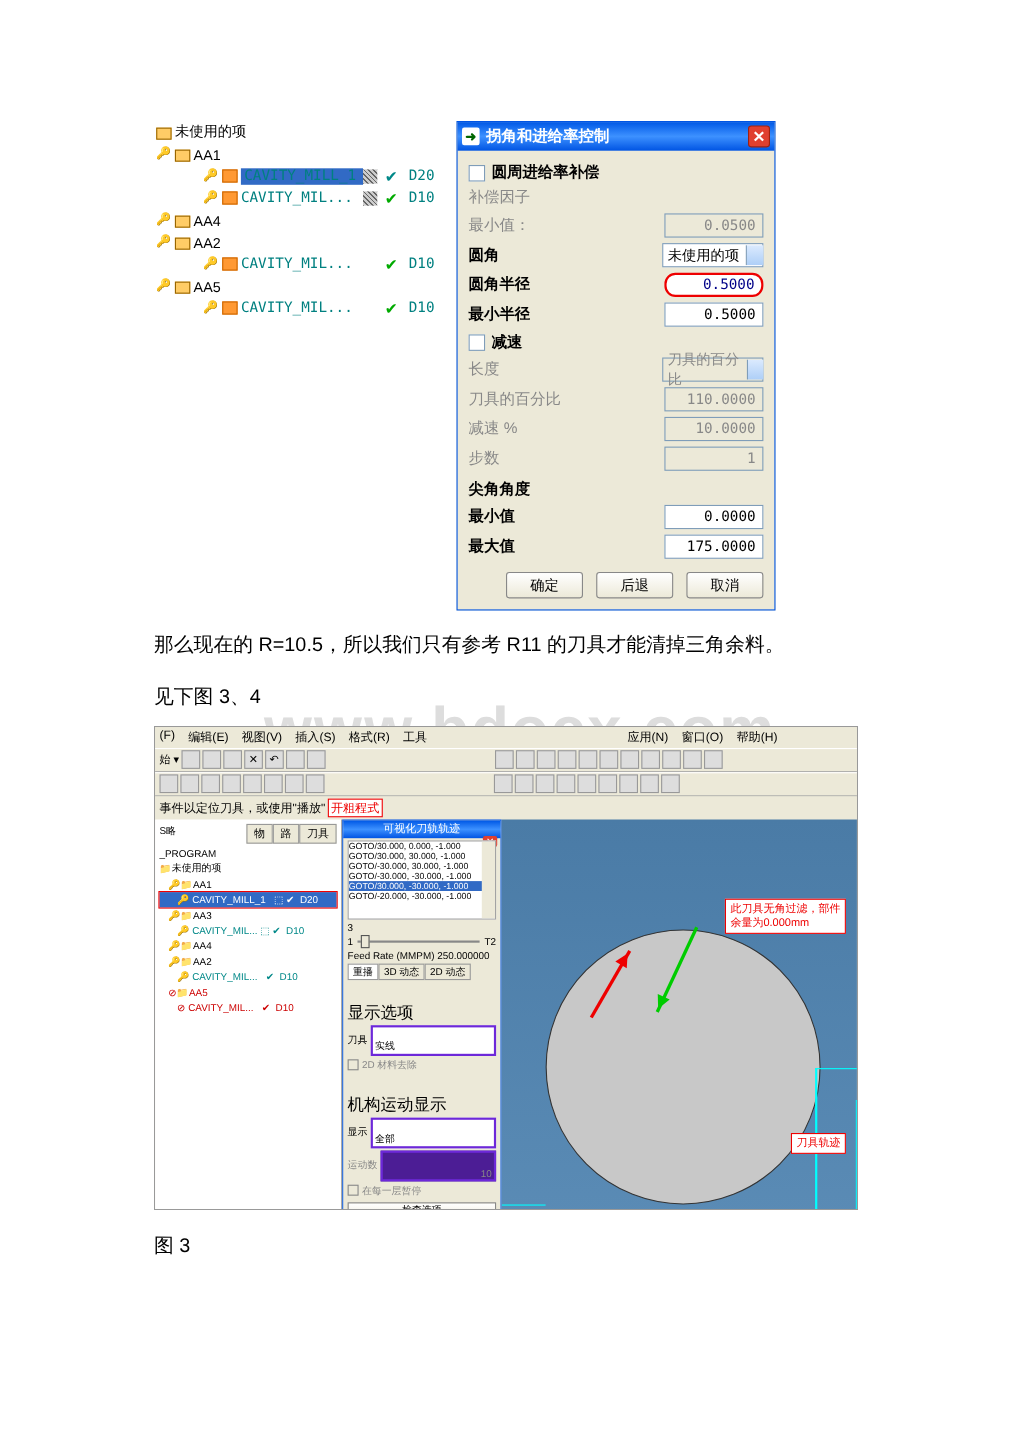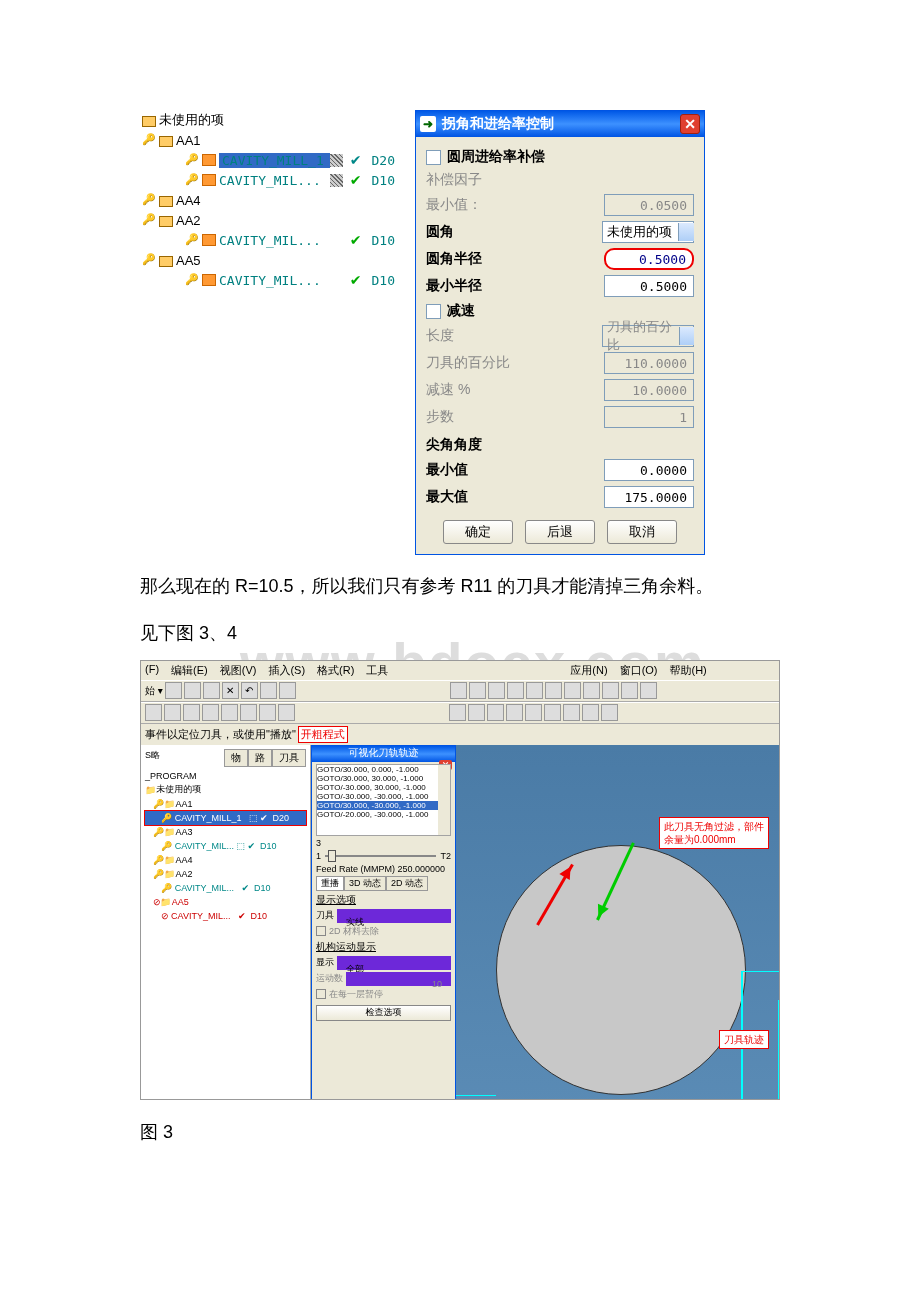--- a/index.html
+++ b/index.html
@@ -36,21 +36,21 @@
     .dlg-label.disabled { color: #888; }
     .dlg-row.bold .dlg-label { font-weight: bold; }
     .dlg-input { width: 90px; height: 22px; border: 1px solid #7f9db9; background: #fff; text-align: right; padding-right: 6px; font-size: 13px; font-family: monospace; }
     .dlg-input.disabled { background: #ece9d8; color: #888; }
     .dlg-input.highlighted { border: 2px solid #e00; border-radius: 10px; color: #008; }
     .dlg-select { width: 92px; height: 22px; border: 1px solid #7f9db9; background: #fff; padding-left: 4px; font-size: 13px; display: flex; align-items: center; }
     .dlg-select.disabled { background: #ece9d8; color: #888; }
     .dlg-select::after { content: ""; width: 15px; height: 18px; background: linear-gradient(#dbeafe, #aecff7); border-left: 1px solid #7f9db9; margin-left: auto; margin-right: -1px; }
     .dlg-checkbox { width: 15px; height: 15px; border: 1px solid #7f9db9; background: #fff; margin-right: 6px; }
     .dlg-section { font-weight: bold; margin-top: 8px; margin-bottom: 4px; font-size: 14px; }
-    .dlg-buttons { display: flex; justify-content: center; gap: 12px; margin-top: 12px; }
+    .dlg-buttons { display: flex; justify-content: flex-end; gap: 12px; margin-top: 12px; }
     .dlg-btn { width: 70px; height: 24px; background: linear-gradient(#fff, #ece9d8); border: 1px solid #888; border-radius: 3px; font-size: 13px; }
     
     
     .para { margin-top: 15px; font-size: 18px; line-height: 1.8; }
     .watermark { position: absolute; font-size: 56px; color: #ddd; font-weight: bold; letter-spacing: 2px; pointer-events: none; z-index: -1; margin-top: -20px; margin-left: 100px; }
     
     
     .bottom-shot { margin-top: 10px; border: 1px solid #999; position: relative; height: 440px; background: #ece9d8; overflow: hidden; }
     .menubar { background: #ece9d8; font-size: 11px; padding: 2px 4px; display: flex; gap: 12px; }
     .menubar span { color: #000; }
@@ -68,26 +68,26 @@
     .btree-item.red-box { outline: 1.5px solid #e00; }
     
     .bdialog { width: 145px; background: #ece9d8; border: 1px solid #0054e3; font-size: 10px; }
     .bdlg-title { background: linear-gradient(to bottom, #0058e6, #3d91ff, #0054e3); color: #fff; height: 16px; padding: 0 3px; display: flex; align-items: center; flex-direction: column; }
     .bdlg-close { margin-left: auto; width: 13px; height: 13px; background: #e04030; color: #fff; text-align: center; font-size: 9px; border-radius: 2px; }
     .bdlg-body { padding: 2px 4px; }
     .bdlg-list { background: #fff; border: 1px solid #a3a3a3; height: 72px; overflow: hidden; font-size: 8px; font-family: monospace; line-height: 9px; position: relative; }
     .bdlg-list-sel { background: #316ac5; color: #fff; }
     .bdlg-sb { position: absolute; right: 0; top: 0; bottom: 0; width: 12px; background: #ece9d8; }
     .bdlg-row { display: flex; align-items: center; margin: 2px 0; font-size: 9px; gap: 3px; }
-    .bdlg-sel { flex: 1; border: 7px solid #6d28d9; background: #fff; height: 14px; padding: 0 2px; display: flex; align-items: flex-start; }
+    .bdlg-sel { flex: 1; border: 2px solid #6d28d9; background: #fff; height: 28px; padding: 0 2px; display: flex; align-items: flex-end; }
     .bdlg-sel.dis { background: #4c1d95; color: #888; }
     .bdlg-tabs { display: flex; font-size: 9px; margin: 2px 0; }
     .bdlg-tab { border: 1px solid #999; padding: 0 4px; background: #fff; }
     .bdlg-tab.inactive { background: #ece9d8; }
-    .bdlg-sect { font-size: 10px; margin-top: 2px; text-decoration: underline; }
+    .bdlg-sect { font-size: 15px; margin-top: 20px; }
     .bdlg-cb { width: 10px; height: 10px; border: 1px solid #888; background: #ece9d8; }
     .bdlg-btn-wide { width: 100%; height: 16px; background: linear-gradient(#fff, #ece9d8); border: 1px solid #888; font-size: 9px; margin: 2px 0; }
     .bdlg-slider-row { display: flex; align-items: center; gap: 4px; font-size: 9px; }
     .bdlg-slider { flex: 1; height: 12px; position: relative; }
     .bdlg-slider::before { content: ""; position: absolute; top: 5px; left: 0; right: 0; height: 2px; background: #888; }
     .bdlg-slider-thumb { position: absolute; top: 0; width: 8px; height: 12px; background: #ece9d8; border: 1px solid #555; }
     
     .viewport { flex: 1; background: linear-gradient(to bottom, #4a7ba6, #5b8cb6); position: relative; overflow: hidden; }
     .arrow-red { position: absolute; top: 110px; right: 240px; width: 3px; height: 70px; background: #e00; transform: rotate(30deg); transform-origin: bottom; }
     .arrow-red::after { content: ""; position: absolute; top: -3px; left: -5px; border: 6px solid transparent; border-bottom: 12px solid #e00; }

